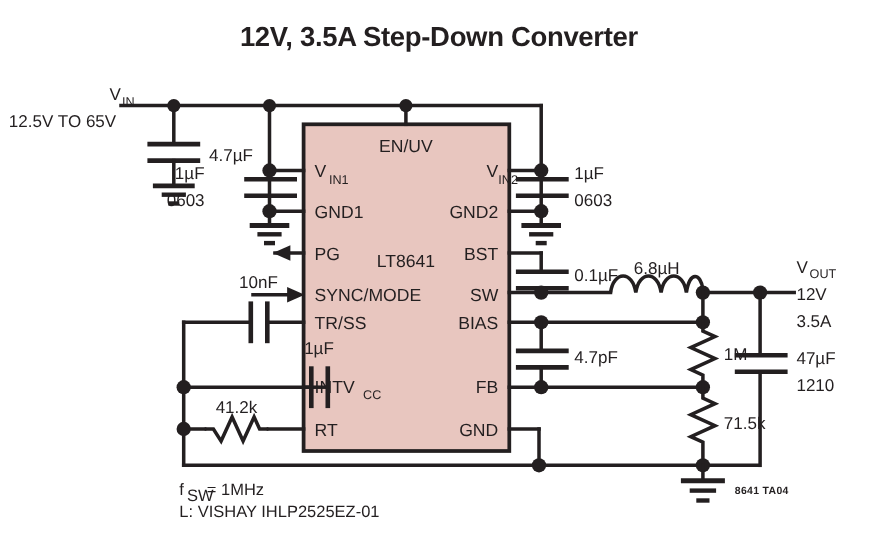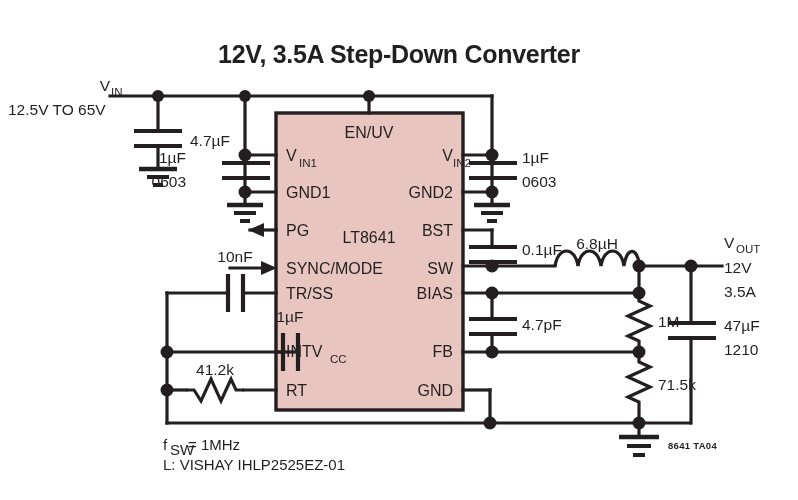--- a/index.html
+++ b/index.html
@@ -7,21 +7,21 @@
   body{
     width:798px;height:500px;
     background:#ffffff;
     font-family:"Liberation Sans", sans-serif;
     color:#1a1a1a;
     overflow:hidden;
   }
   #root{position:relative;width:798px;height:500px;}
   .title{
     position:absolute;
-    top:40px;left:0;width:798px;
+    top:20px;left:0;width:798px;
     text-align:center;
     font-size:25px;
     font-weight:bold;
     letter-spacing:-0.3px;
     color:#231f20;
   }
   svg{position:absolute;top:0;left:0;}
   .wire{stroke:#231f20;stroke-width:3.2;fill:none;stroke-linecap:square;}
   .plate{stroke:#231f20;stroke-width:4.2;fill:none;stroke-linecap:butt;}
   .gndbar{stroke:#231f20;fill:none;stroke-linecap:butt;}

